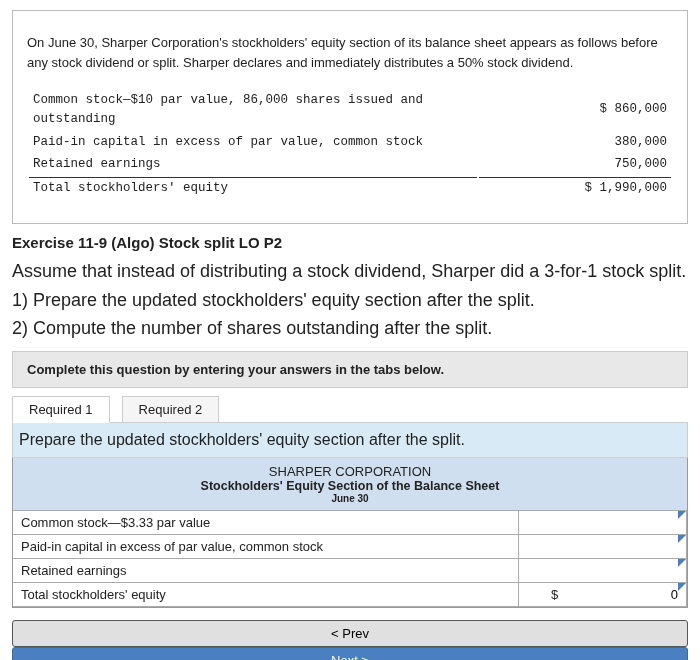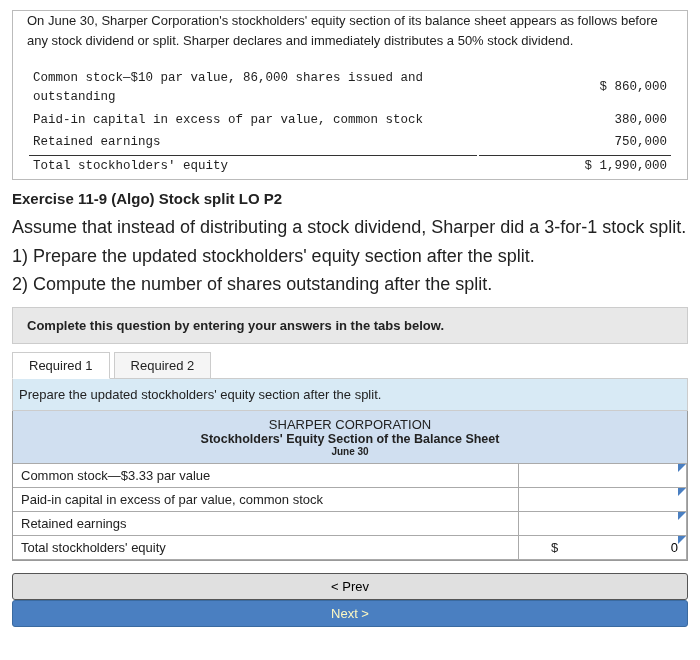--- a/index.html
+++ b/index.html
@@ -9,21 +9,21 @@
       background: #fff;
       color: #222;
       width: 700px;
       min-height: 660px;
       overflow-x: hidden;
     }
 
     .top-section {
       border: 1px solid #bbb;
       margin: 10px 12px 8px 12px;
-      padding: 0 14px;
+      padding: 22px 14px;
       font-size: 13px;
       line-height: 1.5;
     }
 
     .balance-table {
       margin-top: 16px;
       width: 100%;
     }
     .balance-table td {
       padding: 1px 4px;
@@ -61,41 +61,41 @@
       font-size: 13px;
       font-weight: bold;
     }
 
     .tabs-container {
       margin: 8px 12px 0 12px;
       border-bottom: 1px solid #ccc;
     }
     .tabs-row {
       display: flex;
-      gap: 4px;
+      gap: 12px;
     }
     .tab {
       padding: 5px 16px;
       border: 1px solid #ccc;
       border-bottom: none;
       cursor: pointer;
       font-size: 13px;
       background: #f5f5f5;
     }
     .tab.active {
       background: #fff;
       border-bottom: 1px solid #fff;
       margin-bottom: -1px;
       z-index: 1;
     }
 
     .question-instruction {
       margin: 0 12px;
       padding: 8px 6px;
-      font-size: 13px;
+      font-size: 16px;
       border: 1px solid #ccc;
       border-top: none;
       background: #d8eaf5;
     }
 
     .answer-table-wrapper {
       margin: 0 12px;
       border: 1px solid #999;
       border-top: none;
     }

